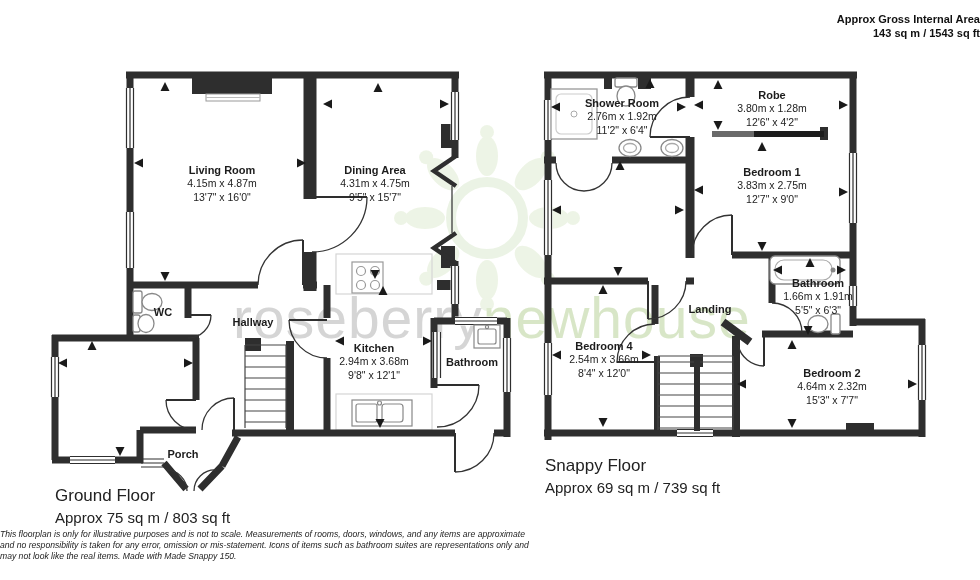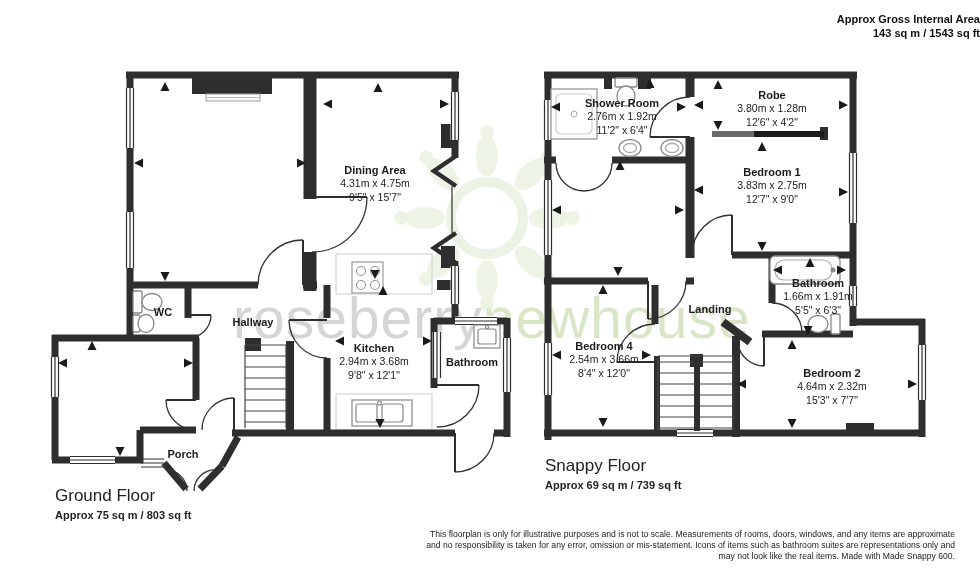--- a/index.html
+++ b/index.html
@@ -11,22 +11,22 @@
   .wm-text .p1{color:#c7c7c7;opacity:.75;}
   .wm-text .p2{color:#cfe0ba;opacity:.8;}
   .title-block{position:absolute;left:0;top:12px;width:980px;text-align:right;z-index:3;}
   .title-block div{font-size:11px;font-weight:bold;color:#111;line-height:14px;}
   .rlabel{position:absolute;transform:translateX(-50%);text-align:center;z-index:4;color:#1c1c1c;
     white-space:nowrap;}
   .rname{font-size:11px;font-weight:bold;line-height:14px;}
   .rdim{font-size:10.5px;line-height:13.5px;color:#222;}
   .floor-title{position:absolute;z-index:4;color:#222;}
   .ft-name{font-size:17px;line-height:20px;}
-  .ft-area{font-size:11px;font-weight:bold;margin-top:3px;}
-  .disclaimer{position:absolute;left:0;top:529px;width:955px;text-align:right;z-index:3;}
+  .ft-area{font-size:15px;font-weight:normal;margin-top:3px;}
+  .disclaimer{position:absolute;left:0;top:529px;width:955px;text-align:left;z-index:3;font-style:italic;}
   .disclaimer div{font-size:8.6px;line-height:11px;color:#222;}
 </style>
 </head>
 <body>
 
 <div class="canvas">
 
   <div class="wm-text"><span class="p1">roseberry</span><span class="p2">newhouse</span></div>
 
   <div class="title-block">
@@ -350,20 +350,25 @@
         <use href="#arr" transform="translate(792,423) rotate(90)"></use>
       <use href="#arr" transform="translate(742,384) rotate(180)"></use>
         <use href="#arr" transform="translate(912,384)"></use>
       <use href="#arr" transform="translate(810,263) rotate(-90)"></use>
         <use href="#arr" transform="translate(808,330) rotate(90)"></use>
       <use href="#arr" transform="translate(778,270) rotate(180)"></use>
         <use href="#arr" transform="translate(841,270)"></use>
     </g>
   </svg>
 
+  <div class="rlabel" style="left:222px;top:163px">
+    <div class="rname">Living Room</div>
+    <div class="rdim">4.15m x 4.87m</div>
+    <div class="rdim">13'7" x 16'0"</div>
+  </div>
   <div class="rlabel" style="left:375px;top:163px">
     <div class="rname">Dining Area</div>
     <div class="rdim">4.31m x 4.75m</div>
     <div class="rdim">9'5" x 15'7"</div>
   </div>
   <div class="rlabel" style="left:374px;top:341px">
     <div class="rname">Kitchen</div>
     <div class="rdim">2.94m x 3.68m</div>
     <div class="rdim">9'8" x 12'1"</div>
   </div>
@@ -419,16 +424,16 @@
     <div class="ft-area">Approx 75 sq m / 803 sq ft</div>
   </div>
   <div class="floor-title" style="left:545px;top:456px">
     <div class="ft-name">Snappy Floor</div>
     <div class="ft-area">Approx 69 sq m / 739 sq ft</div>
   </div>
 
   <div class="disclaimer">
     <div>This floorplan is only for illustrative purposes and is not to scale. Measurements of rooms, doors, windows, and any items are approximate</div>
     <div>and no responsibility is taken for any error, omission or mis-statement. Icons of items such as bathroom suites are representations only and</div>
-    <div>may not look like the real items. Made with Made Snappy 600.</div>
+    <div>may not look like the real items. Made with Made Snappy 150.</div>
   </div>
 
 </div>
 
 </body></html>

